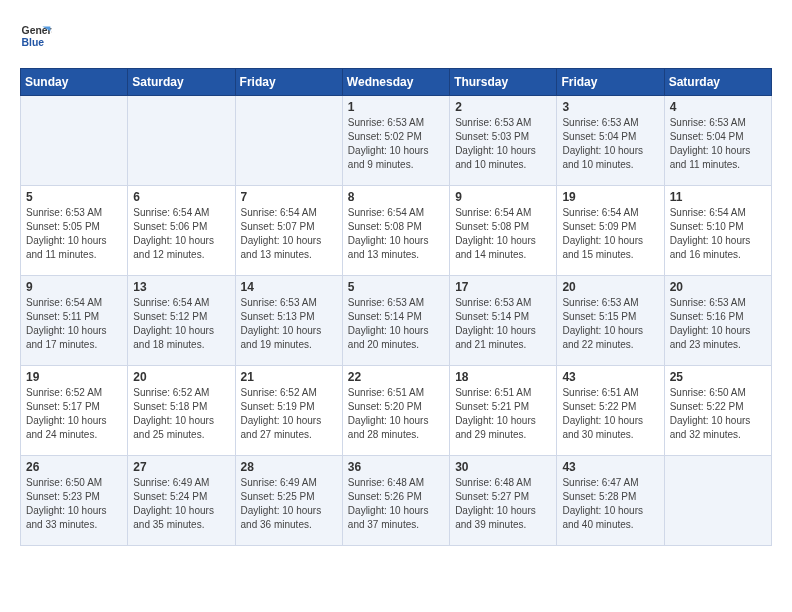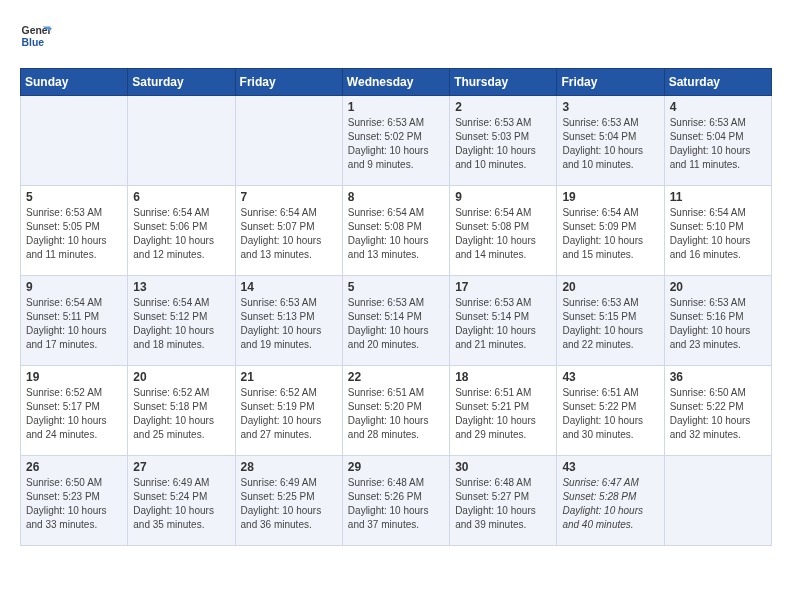--- a/index.html
+++ b/index.html
@@ -282,21 +282,21 @@
 and 29 minutes.</div>
         </td>
         <td>
           <span class="day-number">43</span>
           <div class="day-info" style="white-space: pre-line;">Sunrise: 6:51 AM
 Sunset: 5:22 PM
 Daylight: 10 hours
 and 30 minutes.</div>
         </td>
         <td>
-          <span class="day-number">36</span>
+          <span class="day-number">25</span>
           <div class="day-info" style="white-space: pre-line;">Sunrise: 6:50 AM
 Sunset: 5:22 PM
 Daylight: 10 hours
 and 32 minutes.</div>
         </td>
       </tr>
       <tr>
         <td>
           <span class="day-number">26</span>
           <div class="day-info" style="white-space: pre-line;">Sunrise: 6:50 AM
@@ -312,36 +312,36 @@
 and 35 minutes.</div>
         </td>
         <td>
           <span class="day-number">28</span>
           <div class="day-info" style="white-space: pre-line;">Sunrise: 6:49 AM
 Sunset: 5:25 PM
 Daylight: 10 hours
 and 36 minutes.</div>
         </td>
         <td>
-          <span class="day-number">29</span>
+          <span class="day-number">36</span>
           <div class="day-info" style="white-space: pre-line;">Sunrise: 6:48 AM
 Sunset: 5:26 PM
 Daylight: 10 hours
 and 37 minutes.</div>
         </td>
         <td>
           <span class="day-number">30</span>
           <div class="day-info" style="white-space: pre-line;">Sunrise: 6:48 AM
 Sunset: 5:27 PM
 Daylight: 10 hours
 and 39 minutes.</div>
         </td>
         <td>
           <span class="day-number">43</span>
-          <div class="day-info" style="white-space: pre-line; font-style: italic;">Sunrise: 6:47 AM
+          <div class="day-info" style="white-space: pre-line;">Sunrise: 6:47 AM
 Sunset: 5:28 PM
 Daylight: 10 hours
 and 40 minutes.</div>
         </td>
         <td></td>
       </tr>
     </tbody>
 </table>
 
 </body></html>

